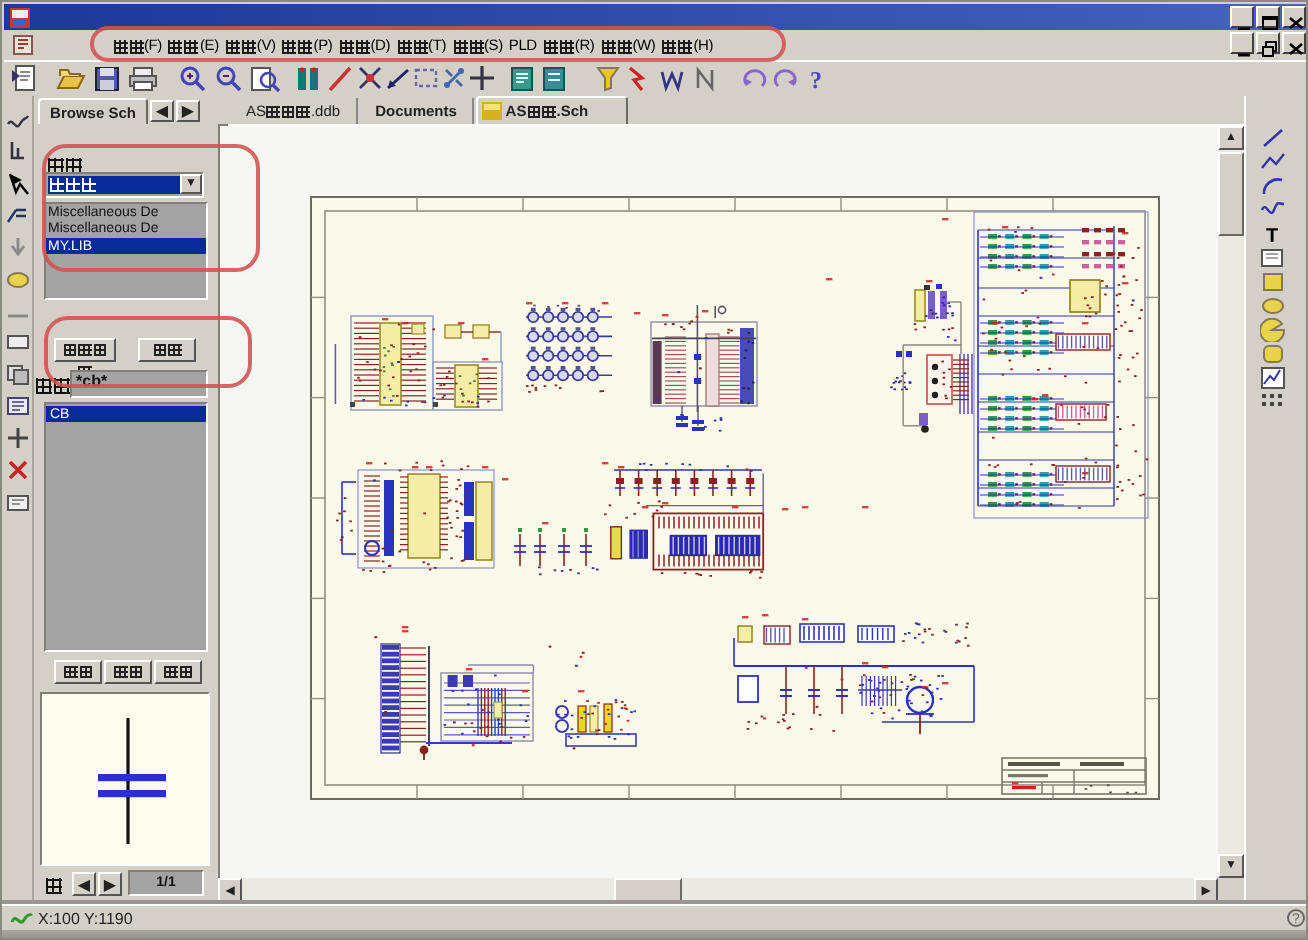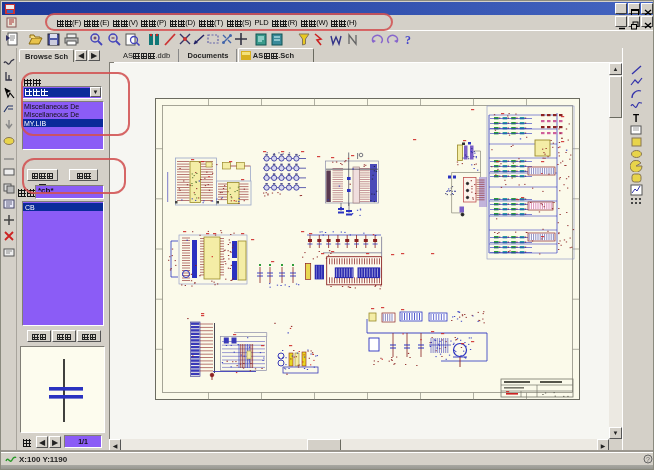--- a/index.html
+++ b/index.html
@@ -4,21 +4,21 @@
 html,body{width:654px;height:470px;overflow:hidden}
 body{font-family:"Liberation Sans",sans-serif;background:#d4d0c8;position:relative;border:1px solid #8a8a7e}
 .abs{position:absolute}
 i.g8,i.g7,i.g9,i.gw{display:inline-block;vertical-align:middle;margin:0 0.5px}
 i.g8{width:7px;height:7px;background:repeating-linear-gradient(90deg,#1a1a1a 0 1px,transparent 1px 2.5px),repeating-linear-gradient(0deg,#1a1a1a 0 1px,transparent 1px 2.5px)}
 i.g7{width:6.5px;height:6.5px;background:repeating-linear-gradient(90deg,#222 0 1px,transparent 1px 2.4px),repeating-linear-gradient(0deg,#222 0 1px,transparent 1px 2.4px)}
 i.g9{width:8px;height:8px;background:repeating-linear-gradient(90deg,#111 0 1px,transparent 1px 3.2px),repeating-linear-gradient(0deg,#111 0 1px,transparent 1px 3.2px)}
 i.gw{width:7px;height:7px;background:repeating-linear-gradient(90deg,#fff 0 1px,transparent 1px 3.5px),repeating-linear-gradient(0deg,#fff 0 1px,transparent 1px 3.5px)}
 i.gt{display:inline-block;vertical-align:middle;margin:0 0.5px;width:6.5px;height:6.5px;background:repeating-linear-gradient(90deg,#fff 0 1px,transparent 1px 3px),repeating-linear-gradient(0deg,#fff 0 1px,transparent 1px 3px)}
 .raised{border-top:1px solid #fff;border-left:1px solid #fff;border-right:1px solid #6a6a60;border-bottom:1px solid #6a6a60;background:#d4d0c8}
-.sunken{border-top:1px solid #807e76;border-left:1px solid #807e76;border-right:1px solid #fff;border-bottom:1px solid #fff;background:#8b5cf6}
+.sunken{border-top:1px solid #807e76;border-left:1px solid #807e76;border-right:1px solid #fff;border-bottom:1px solid #fff;background:#a3a3a3}
 .ti{position:absolute;top:1px;width:18px;height:16px}
 .li{position:absolute;left:2px;width:12px;height:12px}
 .ri{position:absolute;left:7px;width:13px;height:12px}
 .wbs{position:absolute;display:flex;gap:1px}
 .wb{display:inline-block;width:12px;height:11px;background:#d4d0c8;border-top:1px solid #fff;border-left:1px solid #fff;border-right:1px solid #404040;border-bottom:1px solid #404040}
 .oval{position:absolute;border:2px solid rgba(209,82,82,.88);border-radius:12px;z-index:50}
 .btn{position:absolute;font-size:8px;color:#222;text-align:center;border-top:1px solid #fff;border-left:1px solid #fff;border-right:1px solid #555;border-bottom:1px solid #555;background:#d4d0c8}
 .tab{position:absolute;font-size:8px;color:#222;border-top:1px solid #fff;border-left:1px solid #fff;border-right:1px solid #6a6a60;background:#d4d0c8;border-radius:2px 2px 0 0}
 </style></head><body>
 
@@ -1590,21 +1590,21 @@
           <rect x="5" y="6" width="2" height="2"></rect>
           <rect x="9" y="6" width="2" height="2"></rect>
         </g>
       </svg></div>
   </div>
 
 <div class="abs" style="left:0;top:451px;width:654px;height:13px;background:#d4d0c8;border-top:1px solid #fff;box-shadow:0 -2px 0 #9a968e">
   <svg class="abs" style="left:4px;top:2px" width="12" height="9" viewBox="0 0 12 9">
       <path d="M1 6c2-5 4 3 6-1s3-2 4-3" stroke="#2a9a2a" stroke-width="1.5" fill="none"></path>
     </svg>
-  <span class="abs" style="left:18px;top:2px;font-size:8px;font-weight:bold;color:#222">X:100 Y:1190</span>
+  <span class="abs" style="left:18px;top:2px;font-size:8px;font-weight:normal;color:#222">X:100 Y:1190</span>
   <svg class="abs" style="left:642px;top:1px" width="10" height="10" viewBox="0 0 10 10">
       <circle cx="5" cy="5" r="4" fill="none" stroke="#666"></circle>
       <text x="3" y="7.5" font-size="7" fill="#666" font-family="Liberation Sans">?</text>
     </svg>
 </div>
 <div class="abs" style="left:0;top:464px;width:654px;height:6px;background:linear-gradient(#a8a8a2,#8e8e88)"></div>
 
 <div class="oval" style="left:20px;top:71px;width:109px;height:64px"></div>
 <div class="oval" style="left:21px;top:157px;width:104px;height:36px"></div>
 

